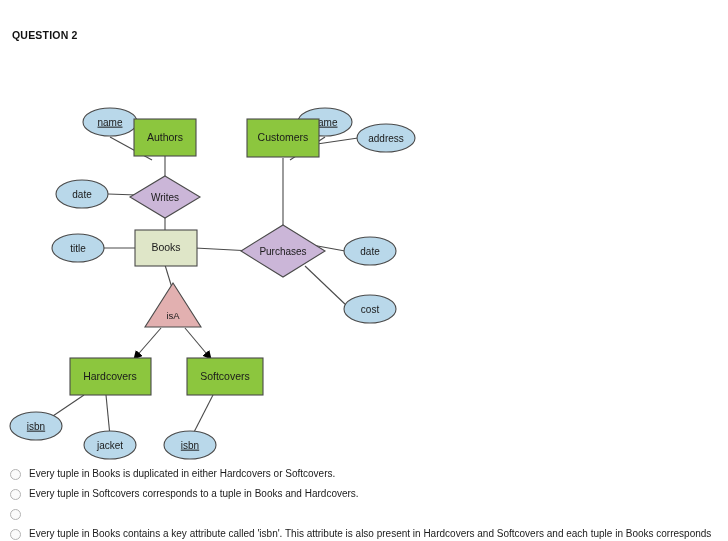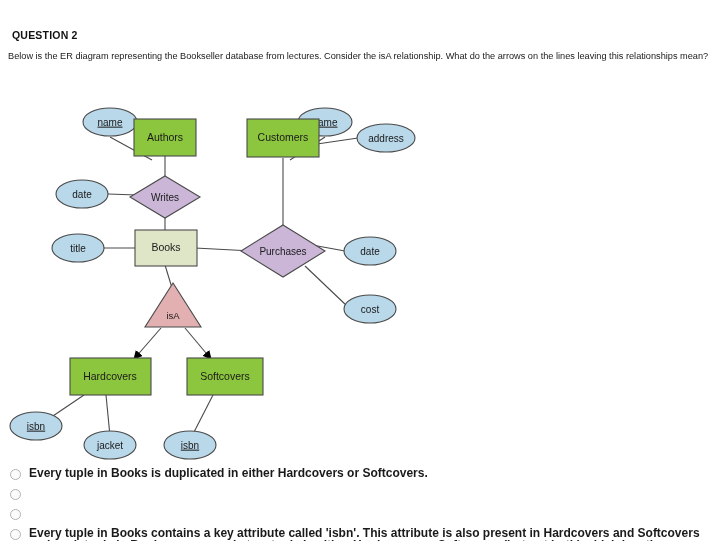--- a/index.html
+++ b/index.html
@@ -63,25 +63,24 @@
     height: 9px;
     border-radius: 50%;
     border: 1px solid #b3b3b3;
     background: #fbfbfb;
     flex: 0 0 auto;
     margin-top: 1px;
     margin-right: 8px;
     margin-left: 2px;
   }
   .answer-text {
-    font-size: 12px;
+    font-size: 10px;
     line-height: 11.5px;
     color: #1a1a1a;
     max-width: 690px;
-    font-weight: bold;
   }
   
   .node-label {
     font-family: "Liberation Sans", sans-serif;
     font-size: 10.5px;
     fill: #1a1a1a;
     text-anchor: middle;
     dominant-baseline: middle;
   }
   .attr-label {
@@ -113,21 +112,20 @@
     stroke-width: 1.1;
     fill: none;
   }
 </style>
 </head>
 <body>
 
 <div id="page">
 
   <div class="q-title">QUESTION 2</div>
-  <div class="q-text">Below is the ER diagram representing the Bookseller database from lectures. Consider the isA relationship. What do the arrows on the lines leaving this relationships mean?</div>
 
   <svg id="diagram" viewBox="0 0 728 400">
     <defs>
       <marker id="arrowhead" markerWidth="9" markerHeight="9" refX="8" refY="4.5" orient="auto" markerUnits="userSpaceOnUse">
         <path d="M0,0 L9,4.5 L0,9 z" fill="#000000"></path>
       </marker>
     </defs>
 
     <g>
 
@@ -242,20 +240,21 @@
     </g>
   </svg>
 
   <div class="answers">
     <div class="answer-row">
       <span class="radio"></span>
       <span class="answer-text">Every tuple in Books is duplicated in either Hardcovers or Softcovers.</span>
     </div>
     <div class="answer-row">
       <span class="radio"></span>
+      <span class="answer-text">Every tuple in Softcovers corresponds to a tuple in Books and Hardcovers.</span>
     </div>
     <div class="answer-row">
       <span class="radio"></span>
     </div>
     <div class="answer-row">
       <span class="radio"></span>
       <span class="answer-text">Every tuple in Books contains a key attribute called 'isbn'. This attribute is also present in Hardcovers and Softcovers and each tuple in Books corresponds to a tuple in either Hardcovers or Softcovers (but not both) which has the same value of 'isbn'.</span>
     </div>
   </div>
 

